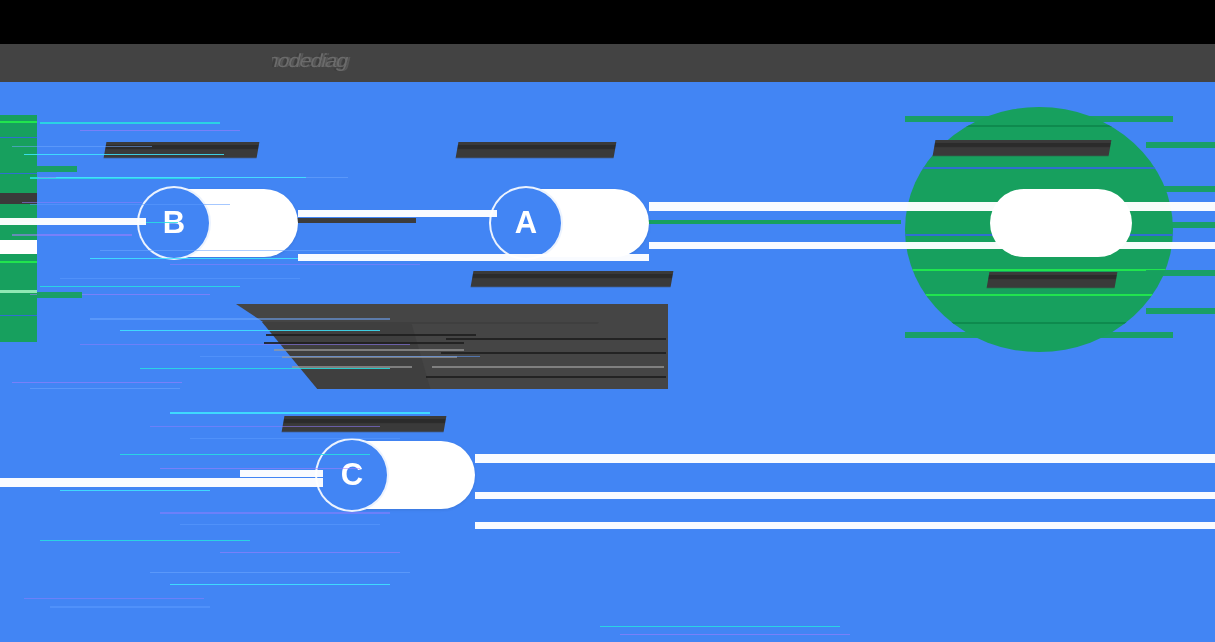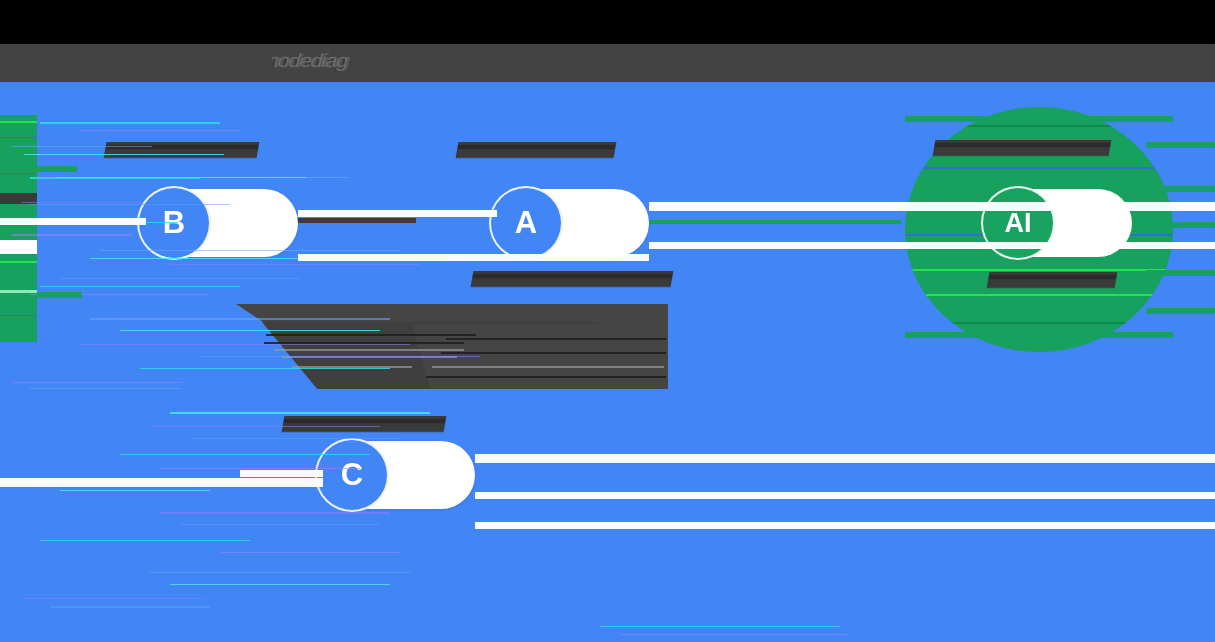--- a/index.html
+++ b/index.html
@@ -142,23 +142,20 @@
     </div>
 
     <div class="bubble blue bub-b nosel">
       <span>B</span>
     </div>
     <div class="bubble blue bub-a nosel">
       <span>A</span>
     </div>
     <div class="bubble blue bub-c nosel">
       <span>C</span>
-    </div>
-    <div class="bubble green bub-ai nosel">
-      <span>AI</span>
     </div>
 
     <div id="glitch" style="position:absolute;left:0;top:0;width:1215px;height:560px;pointer-events:none;">
         <div style="position: absolute; left: 30px; top: 95px; width: 170px; height: 2px; background: rgb(38, 224, 224); opacity: 0.85;"></div>
         <div style="position: absolute; left: 38px; top: 95px; width: 230px; height: 1px; background: rgb(166, 124, 255); opacity: 0.55;"></div>
         <div style="position: absolute; left: 48px; top: 95px; width: 300px; height: 1px; background: rgb(111, 168, 255); opacity: 0.55;"></div>
         <div style="position: absolute; left: 56px; top: 95px; width: 250px; height: 1px; background: rgb(62, 231, 255); opacity: 0.85;"></div>
         <div style="position: absolute; left: 22px; top: 120px; width: 120px; height: 1px; background: rgb(143, 124, 255); opacity: 0.55;"></div>
         <div style="position: absolute; left: 30px; top: 122px; width: 200px; height: 1px; background: rgb(92, 155, 255); opacity: 0.55;"></div>
         <div style="position: absolute; left: 18px; top: 140px; width: 160px; height: 1px; background: rgb(38, 224, 224); opacity: 0.85;"></div>

